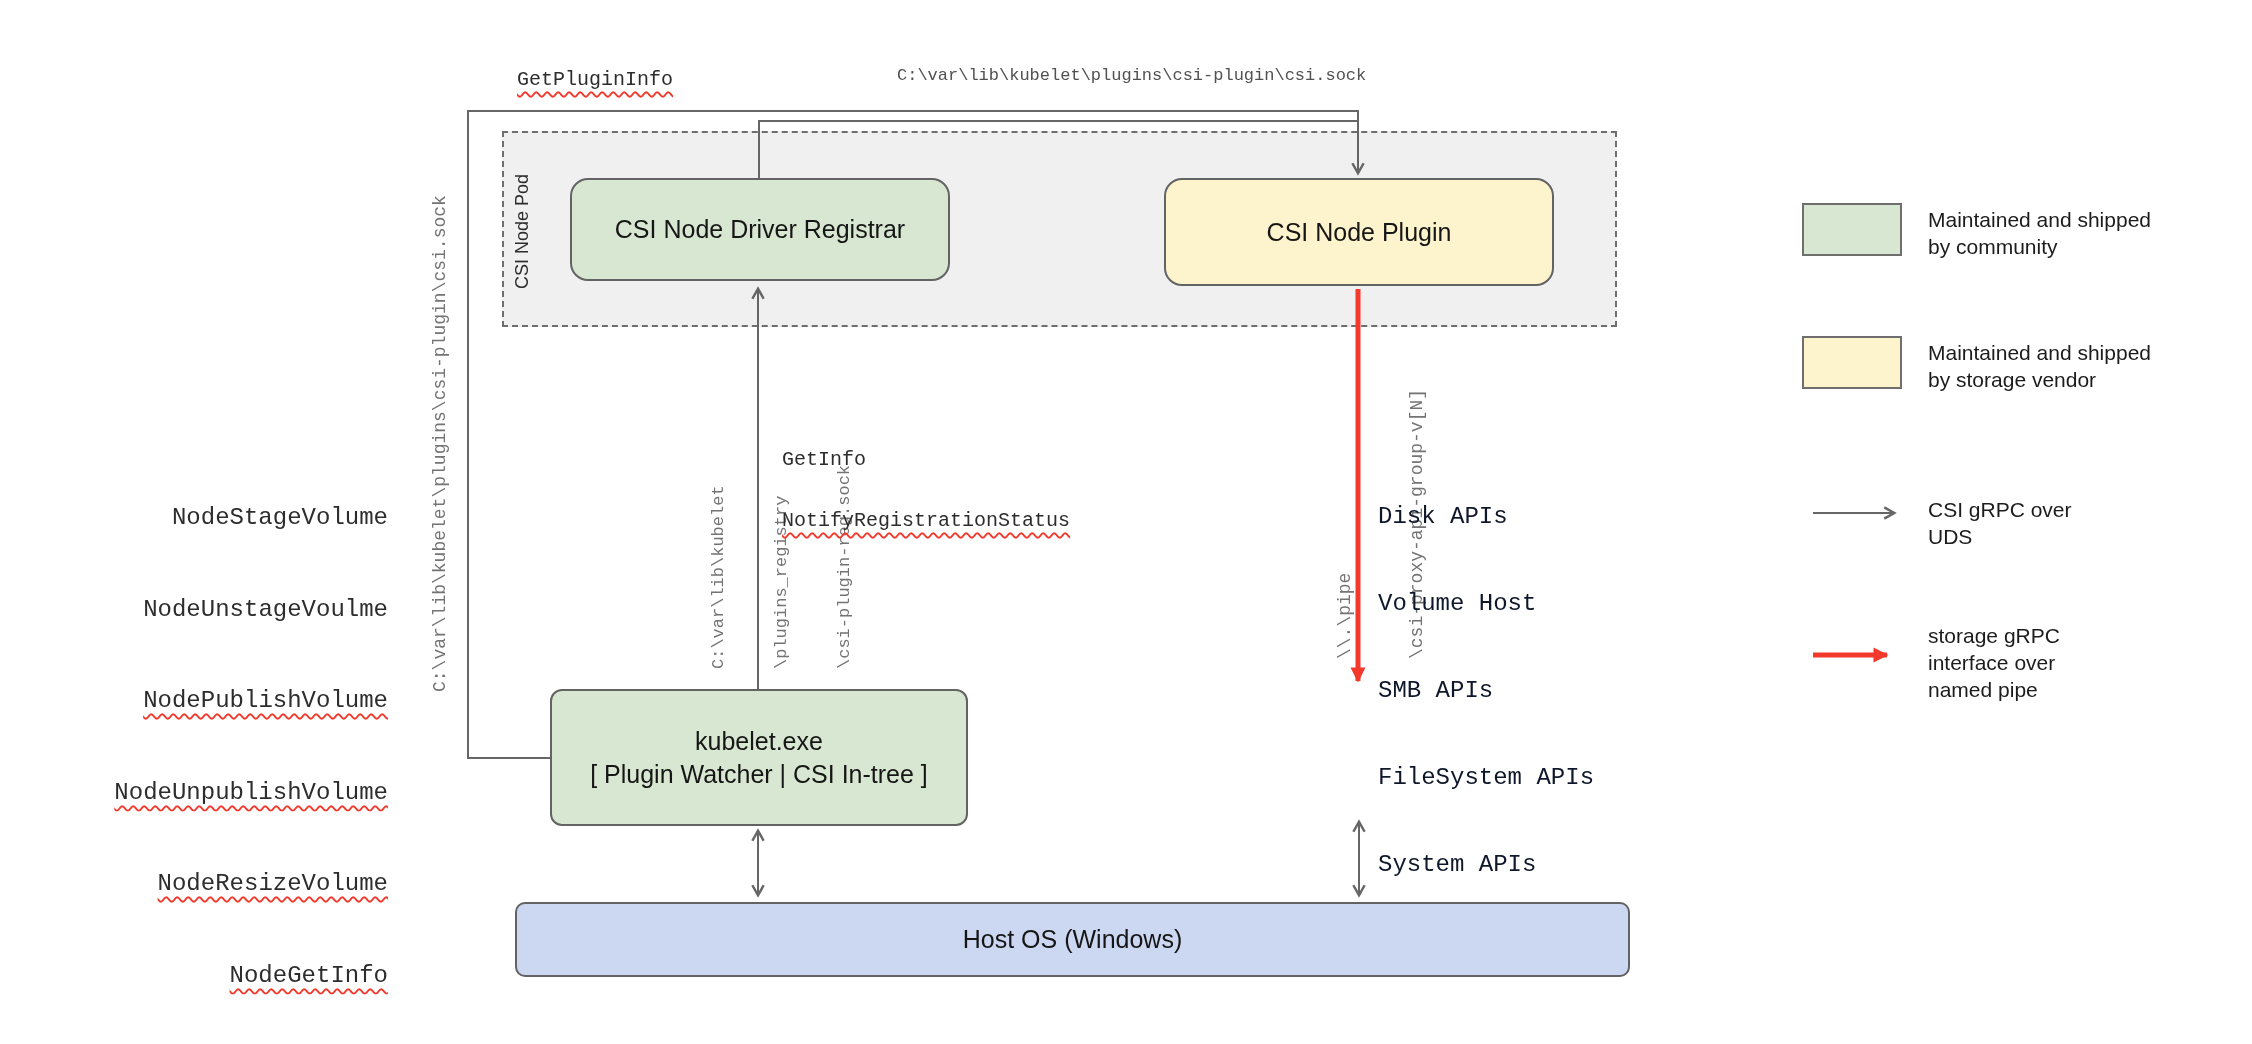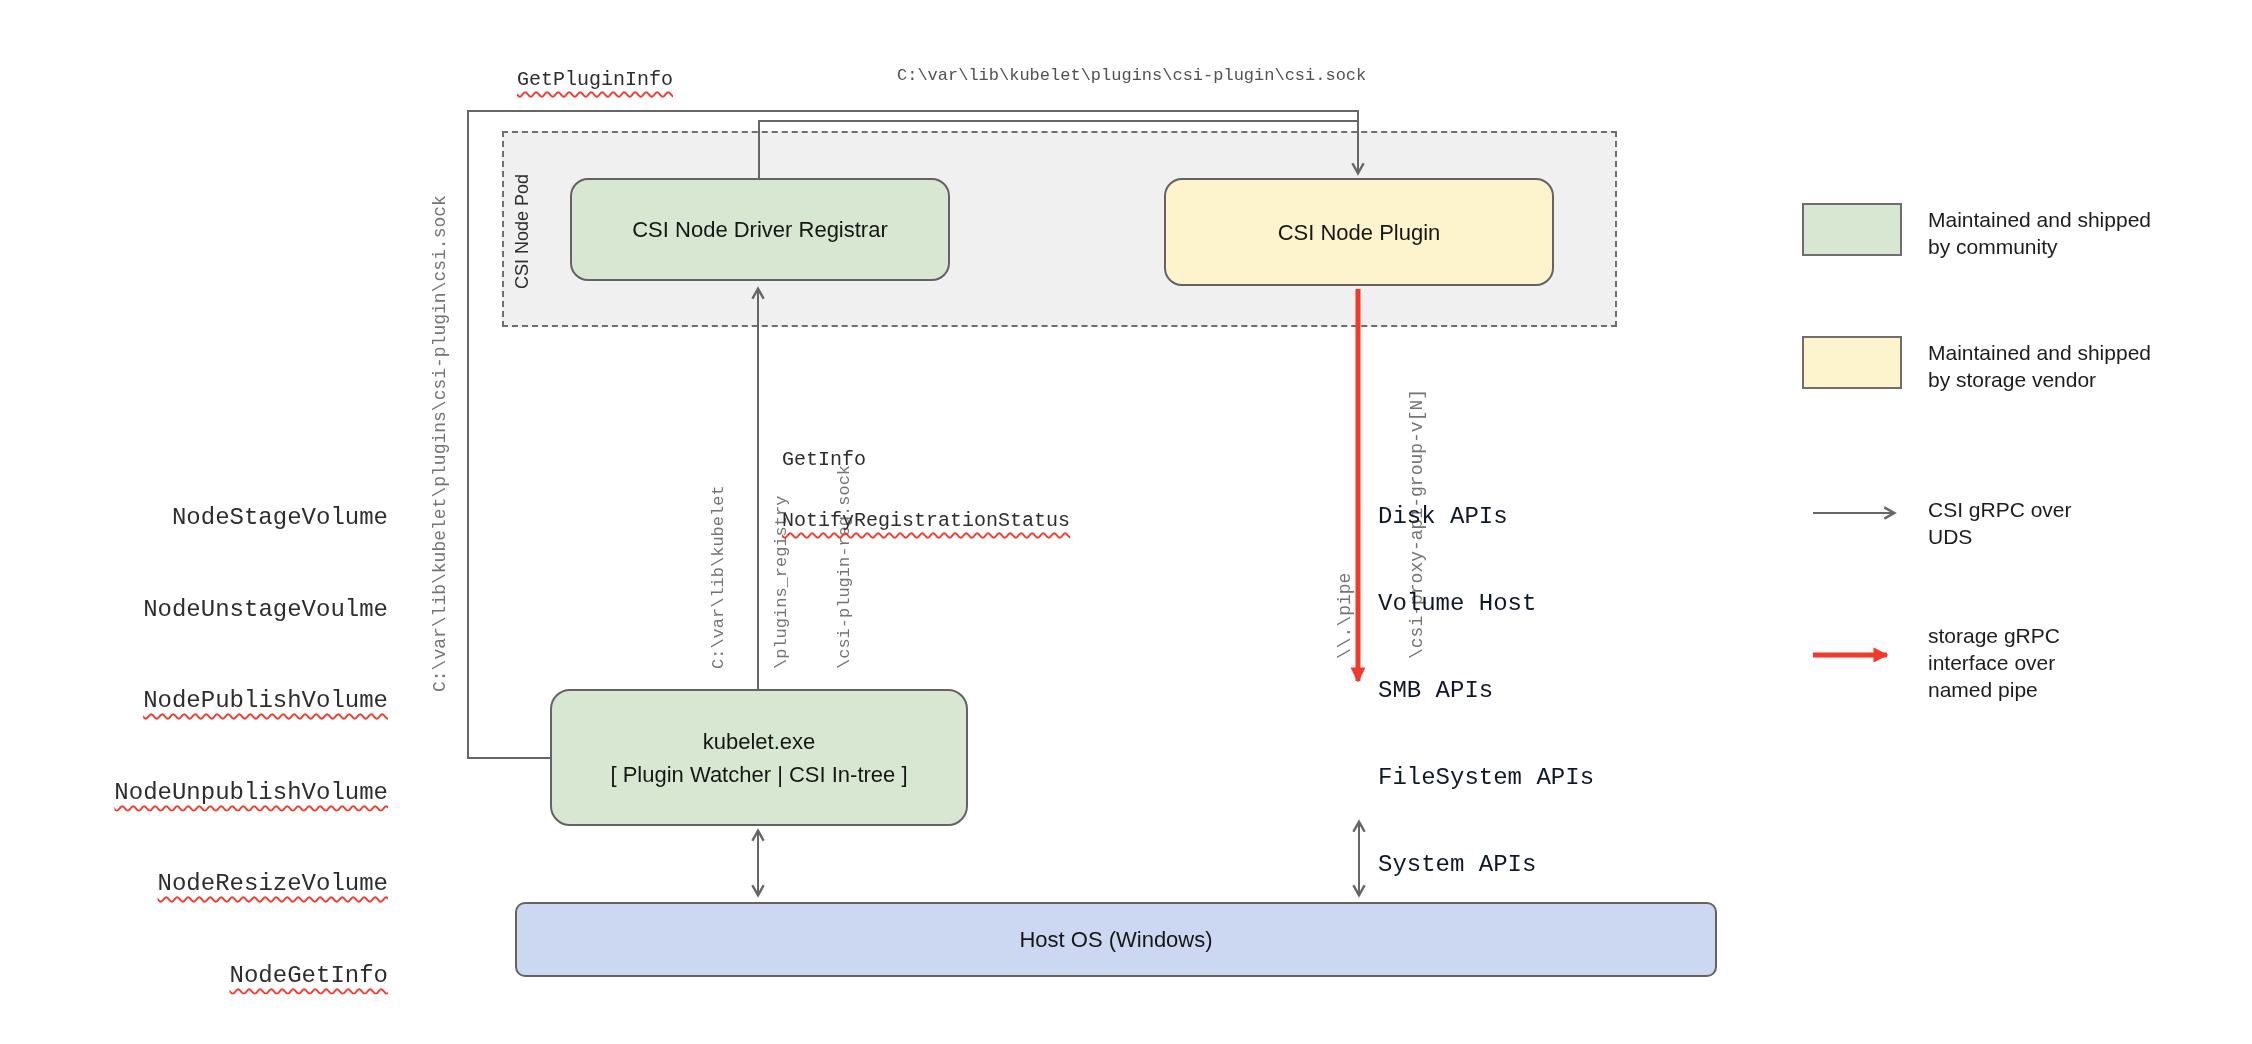--- a/index.html
+++ b/index.html
@@ -21,27 +21,27 @@
   .connectors { position: absolute; left: 0; top: 0; z-index: 2; }
   .gline { stroke: var(--line_gray); stroke-width: 2; fill: none; }
   .rline { stroke: var(--red); stroke-width: 5; fill: none; }
   .vee-path { stroke: var(--line_gray); stroke-width: 2; fill: none; }
   .tri-path { fill: var(--red); stroke: none; }
 
   .box {
     position: absolute; z-index: 3;
     display: flex; align-items: center; justify-content: center; flex-direction: column;
     text-align: center; border: 2px solid var(--border_gray);
-    font-size: 22px; color: #161616; line-height: 33px;
+    font-size: 25px; color: #161616; line-height: 33px;
   }
   .registrar { left: 570px;  top: 178px; width: 380px;  height: 103px; background: var(--green);  border-radius: 18px; }
   .plugin    { left: 1164px; top: 178px; width: 390px;  height: 108px; background: var(--yellow); border-radius: 18px; }
-  .kubelet   { left: 550px;  top: 689px; width: 418px;  height: 137px; background: var(--green);  border-radius: 20px; }
+  .kubelet   { left: 550px;  top: 689px; width: 418px;  height: 137px; background: var(--green);  border-radius: 12px; }
   .proxy     { left: 1195px; top: 688px; width: 330px;  height: 129px; background: var(--green);  border-radius: 18px; }
-  .host      { left: 515px;  top: 902px; width: 1202px; height: 75px;  background: var(--blue);   border-radius: 10px; }
+  .host      { left: 515px;  top: 902px; width: 1115px; height: 75px;  background: var(--blue);   border-radius: 10px; }
 
   .mono { font-family: "Liberation Mono", monospace; position: absolute; z-index: 4; white-space: pre; }
   .mono-lg { font-size: 20px; color: #2d2d2d; }
   .mono-sm { font-size: 17px; color: #747474; }
   .wavy {
     text-decoration: underline wavy var(--red);
     text-decoration-thickness: 1.6px;
     text-underline-offset: 6px;
   }
   .vtext { transform-origin: 0 0; transform: rotate(-90deg); }

